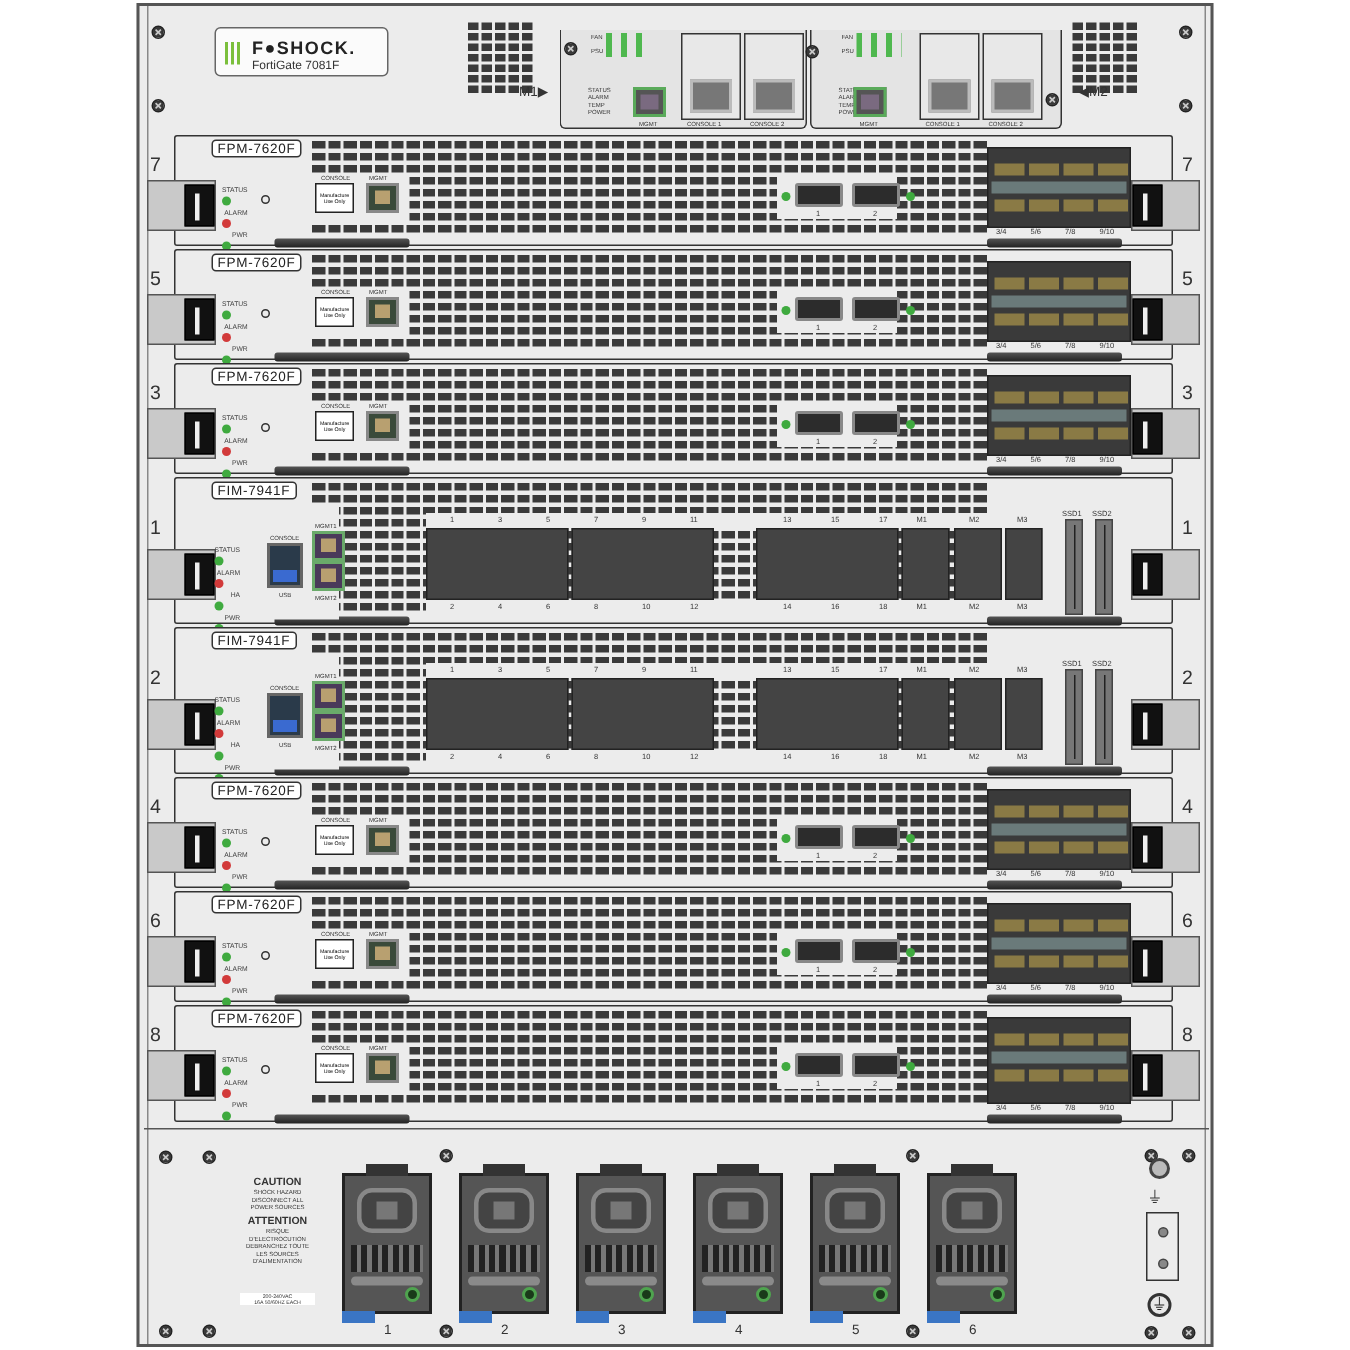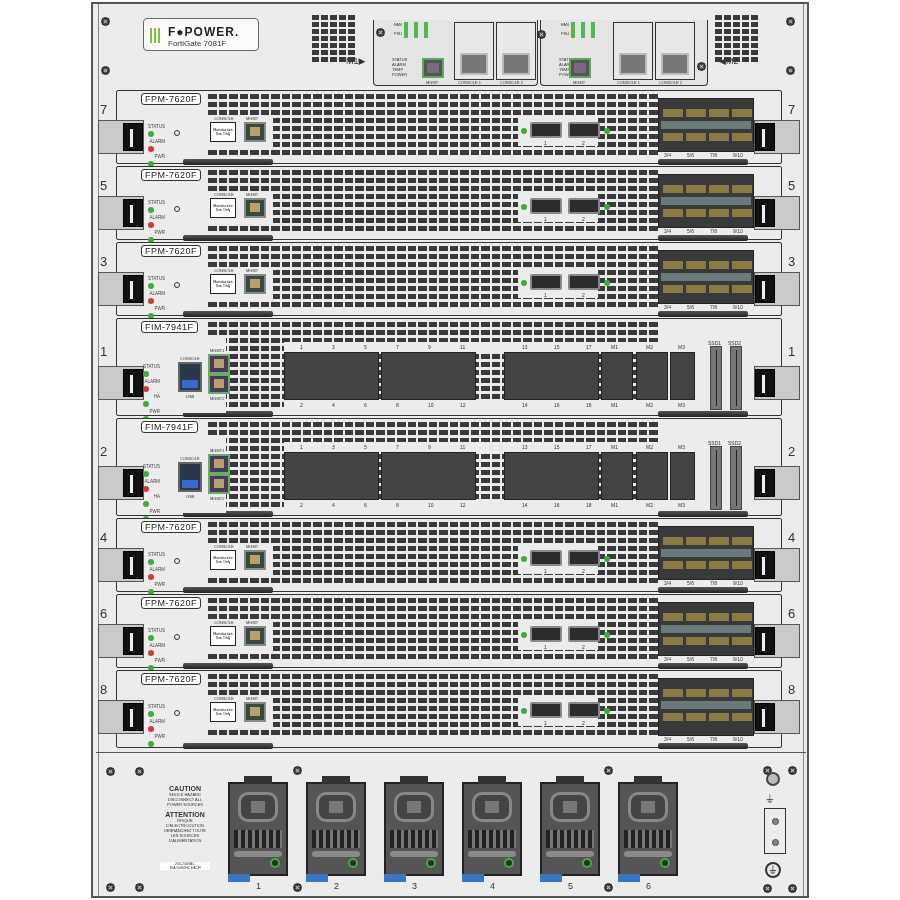--- a/index.html
+++ b/index.html
@@ -77,21 +77,21 @@
 <div class="screw" style="left:101px;top:66px"></div>
 <div class="screw" style="left:786px;top:17px"></div>
 <div class="screw" style="left:786px;top:66px"></div>
 
 <div class="logo">
   <div class="bars">
       <i></i>
       <i></i>
       <i></i>
     </div>
-  <div class="brand">F●POWER.</div>
+  <div class="brand">F●SHOCK.</div>
   <div class="model">FortiGate 7081F</div>
 </div>
 
 <div class="vent" id="vent-top-l" style="left:312px;top:15px;grid-template-columns:repeat(5,7px);grid-auto-rows:5px">
     <i></i>
     <i></i>
     <i></i>
     <i></i>
     <i></i>
     <i></i>

